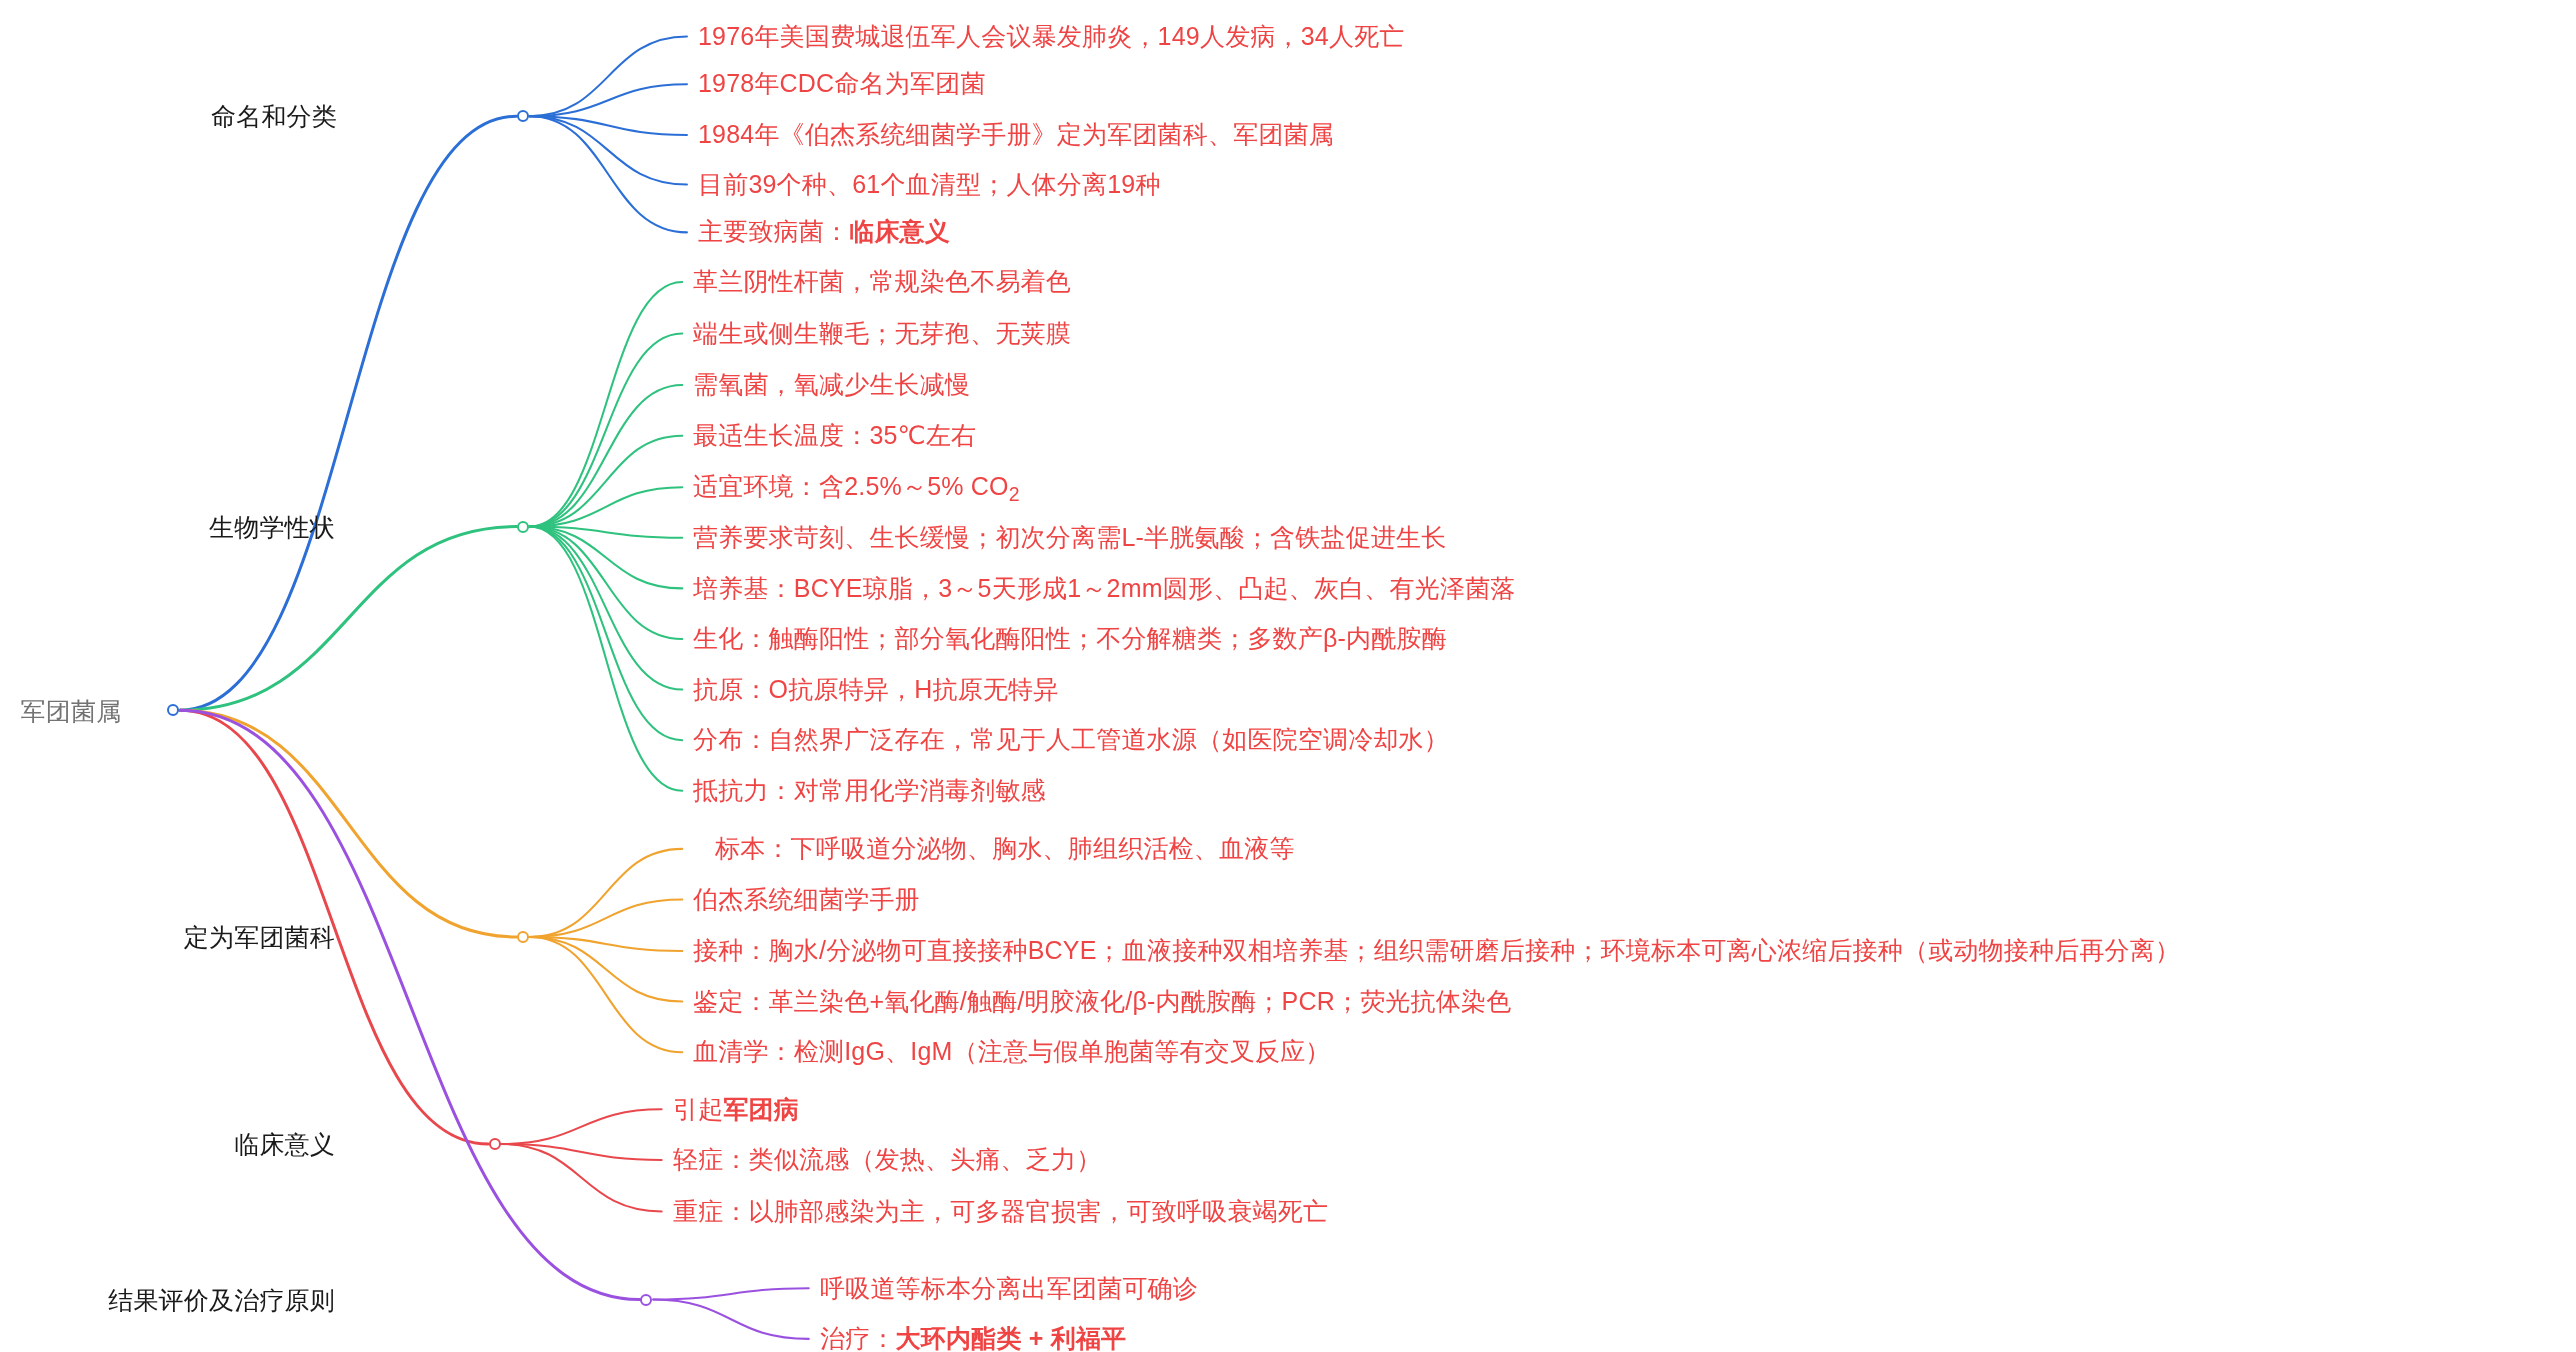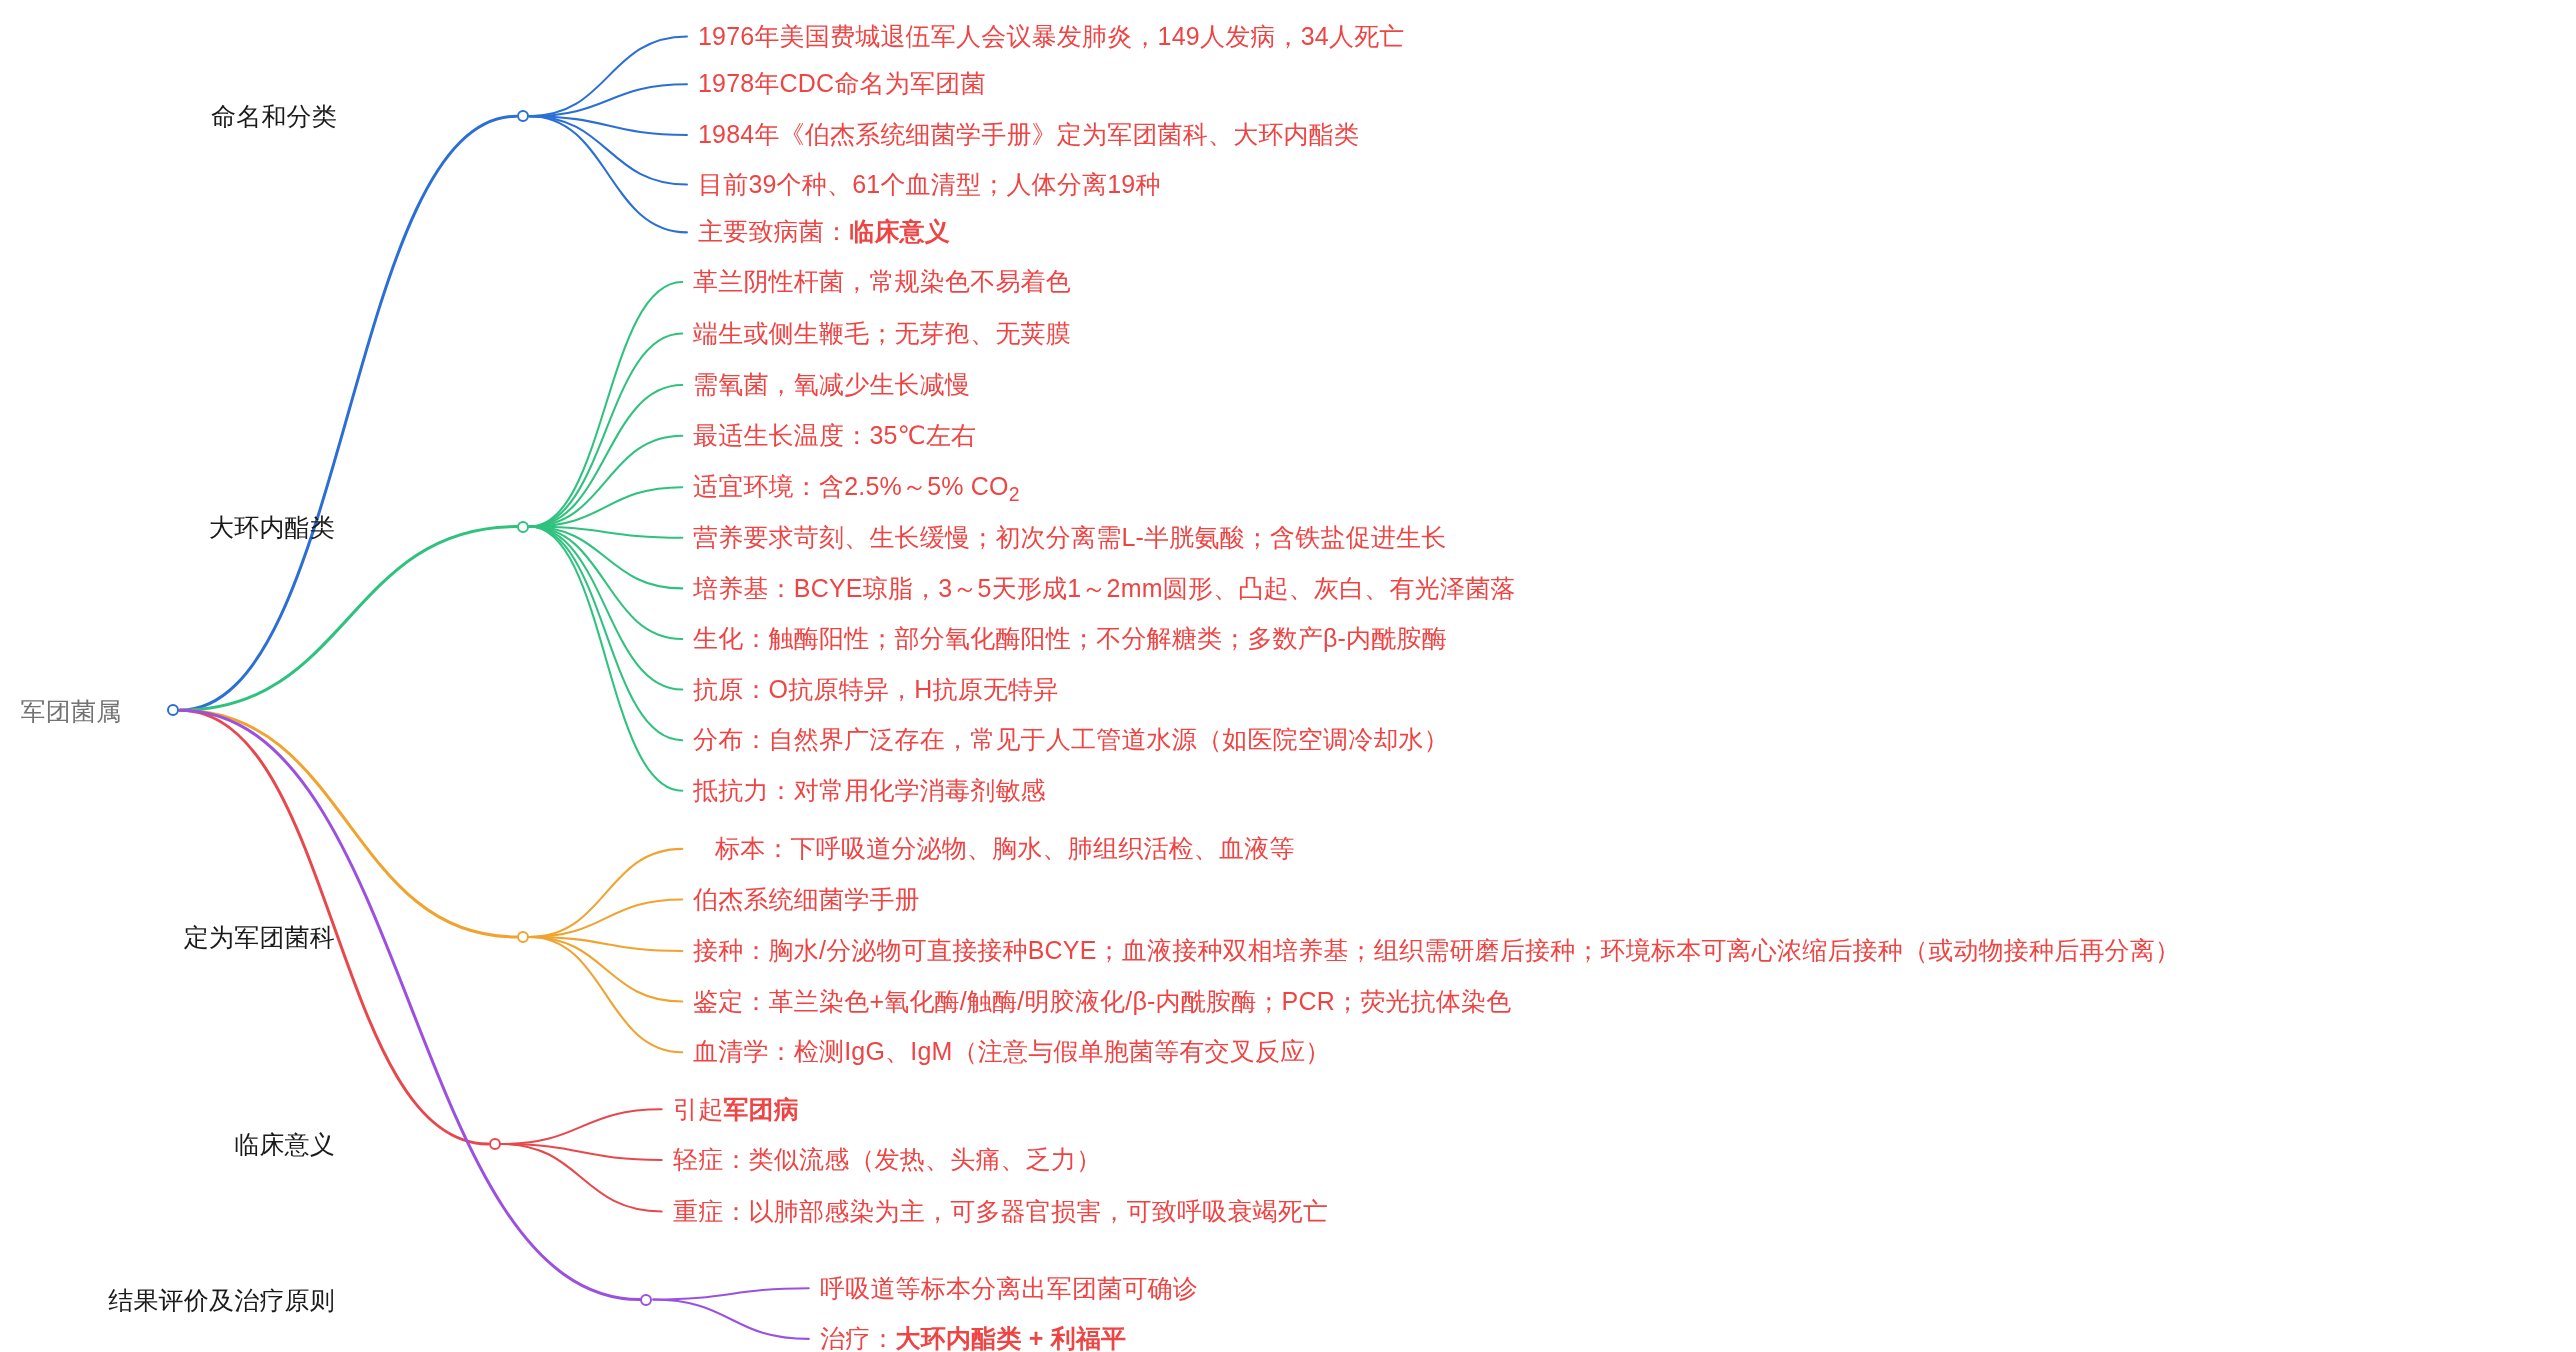--- a/index.html
+++ b/index.html
@@ -99,24 +99,24 @@
       <path d="M 697 1387 C 780 1387, 780 1375, 863 1375" fill="none" stroke="#9b51e0" stroke-width="2.2" stroke-linecap="round"></path>
       <path d="M 697 1387 C 780 1387, 780 1429, 863 1429" fill="none" stroke="#9b51e0" stroke-width="2.2" stroke-linecap="round"></path>
     </svg>
   <div id="nodes">
       <div class="node node-root" style="left: 20.6px; top: 696px;">军团菌属</div>
       <div class="dot" style="left: 167px; top: 704px; border: 2.3px solid rgb(43, 111, 214);"></div>
       <div class="node node-branch" style="left: 337px; top: 101px; transform: translateX(-100%);">命名和分类</div>
       <div class="dot" style="left: 517px; top: 110px; border: 2.3px solid rgb(43, 111, 214);"></div>
       <div class="node node-leaf" style="left: 698px; top: 20.6px;"><span>1976年美国费城退伍军人会议暴发肺炎，149人发病，34人死亡</span></div>
       <div class="node node-leaf" style="left: 698px; top: 68px;"><span>1978年CDC命名为军团菌</span></div>
-      <div class="node node-leaf" style="left: 698px; top: 119px;"><span>1984年《伯杰系统细菌学手册》定为军团菌科、大环内酯类</span></div>
+      <div class="node node-leaf" style="left: 698px; top: 119px;"><span>1984年《伯杰系统细菌学手册》定为军团菌科、军团菌属</span></div>
       <div class="node node-leaf" style="left: 698px; top: 169px;"><span>目前39个种、61个血清型；人体分离19种</span></div>
       <div class="node node-leaf" style="left: 698px; top: 216px;"><span>主要致病菌：<b>临床意义</b></span></div>
-      <div class="node node-branch" style="left: 335px; top: 512px; transform: translateX(-100%);">大环内酯类</div>
+      <div class="node node-branch" style="left: 335px; top: 512px; transform: translateX(-100%);">生物学性状</div>
       <div class="dot" style="left: 517px; top: 521px; border: 2.3px solid rgb(46, 194, 126);"></div>
       <div class="node node-leaf" style="left: 693px; top: 266px;"><span>革兰阴性杆菌，常规染色不易着色</span></div>
       <div class="node node-leaf" style="left: 693px; top: 318px;"><span>端生或侧生鞭毛；无芽孢、无荚膜</span></div>
       <div class="node node-leaf" style="left: 693px; top: 369px;"><span>需氧菌，氧减少生长减慢</span></div>
       <div class="node node-leaf" style="left: 693px; top: 420px;"><span>最适生长温度：35℃左右</span></div>
       <div class="node node-leaf" style="left: 693px; top: 471px;"><span>适宜环境：含2.5%～5% CO<span class="sub">2</span></span></div>
       <div class="node node-leaf" style="left: 693px; top: 522px;"><span>营养要求苛刻、生长缓慢；初次分离需L-半胱氨酸；含铁盐促进生长</span></div>
       <div class="node node-leaf" style="left: 693px; top: 573px;"><span>培养基：BCYE琼脂，3～5天形成1～2mm圆形、凸起、灰白、有光泽菌落</span></div>
       <div class="node node-leaf" style="left: 693px; top: 623px;"><span>生化：触酶阳性；部分氧化酶阳性；不分解糖类；多数产β-内酰胺酶</span></div>
       <div class="node node-leaf" style="left: 693px; top: 674px;"><span>抗原：O抗原特异，H抗原无特异</span></div>

